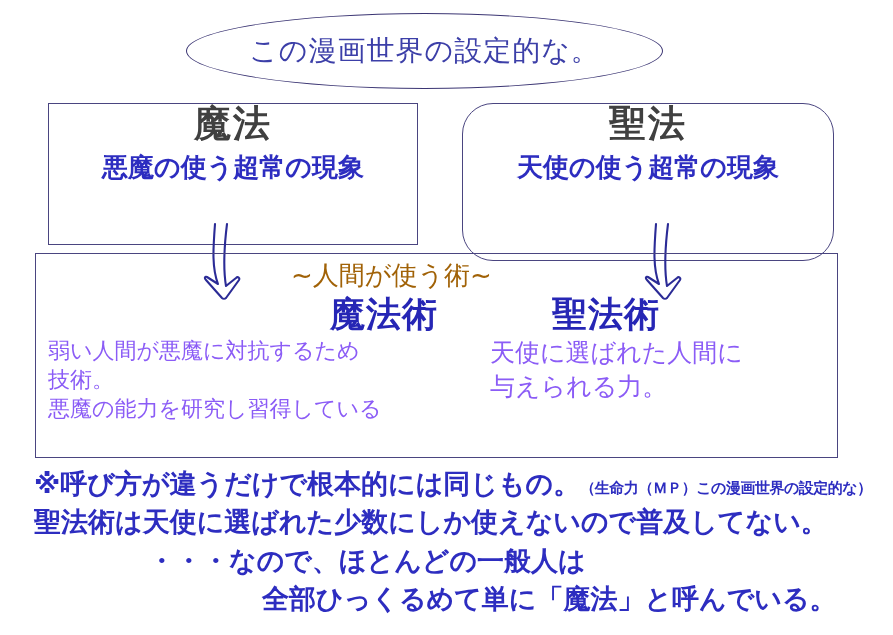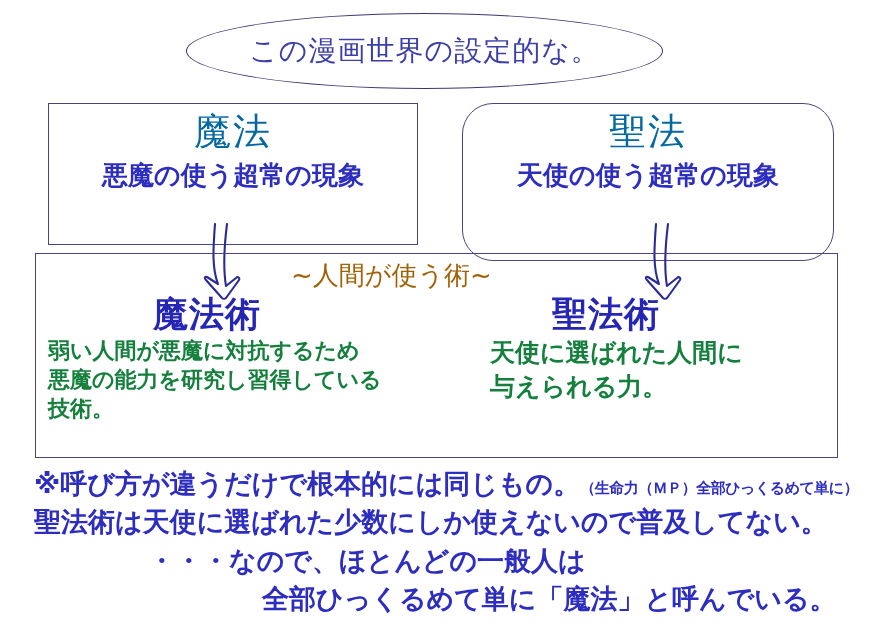--- a/index.html
+++ b/index.html
@@ -48,23 +48,23 @@
     border: 1.6px solid #4a4580;
     box-sizing: border-box;
     background: transparent;
   }
   .box-left  { left: 48px;  top: 103px; width: 370px; height: 142px; }
   .box-right { left: 462px; top: 103px; width: 372px; height: 158px; border-radius: 31px; }
 
   .box-heading {
     text-align: center;
     font-size: 37px;
-    font-weight: normal;
-    color: #0369a1;
-    margin-top: 8px;
+    font-weight: bold;
+    color: #404040;
+    margin-top: 0;
     line-height: 1.08;
     letter-spacing: 2px;
   }
   .box-sub {
     text-align: center;
     font-size: 26px;
     font-weight: bold;
     color: #2d2dc0;
     margin-top: 6px;
     letter-spacing: 0px;
@@ -97,27 +97,27 @@
   .mid-col-right { left: 470px; top: 295px; width: 360px; }
 
   .mid-heading {
     font-size: 35px;
     font-weight: bold;
     color: #2626b5;
     text-align: center;
     line-height: 1.1;
     letter-spacing: 1px;
   }
-  .mid-col-left .mid-heading  { text-align: left; padding-left: 105px; }
+  .mid-col-left .mid-heading  { text-align: right; padding-left: 105px; }
   .mid-col-right .mid-heading { text-align: left; padding-left: 82px; }
 
   .mid-body {
     font-size: 22px;
-    font-weight: bold;
-    color: #15803d;
+    font-weight: normal;
+    color: #8b5cf6;
     line-height: 1.33;
     margin-top: 2px;
   }
   .mid-col-right .mid-body {
     font-size: 25px;
     padding-left: 20px;
     line-height: 1.36;
   }
 
   
@@ -183,30 +183,30 @@
     </svg>
   </div>
 
   <div class="box-mid"></div>
 
   <div class="mid-tilde">~人間が使う術~</div>
 
   <div class="mid-col mid-col-left">
     <div class="mid-heading">魔法術</div>
     <div class="mid-body">弱い人間が悪魔に対抗するため</div>
+    <div class="mid-body" style="margin-top:0">技術。</div>
     <div class="mid-body" style="margin-top:0">悪魔の能力を研究し習得している</div>
-    <div class="mid-body" style="margin-top:0">技術。</div>
   </div>
 
   <div class="mid-col mid-col-right">
     <div class="mid-heading">聖法術</div>
     <div class="mid-body">天使に選ばれた人間に</div>
     <div class="mid-body" style="margin-top:0">与えられる力。</div>
   </div>
 
   <div class="bottom">
-    <div class="bline bline-1"><span>※呼び方が違うだけで根本的には同じもの。</span><span class="small-note">（生命力（ＭＰ）全部ひっくるめて単に）</span></div>
+    <div class="bline bline-1"><span>※呼び方が違うだけで根本的には同じもの。</span><span class="small-note">（生命力（ＭＰ）この漫画世界の設定的な）</span></div>
     <div class="bline bline-2">聖法術は天使に選ばれた少数にしか使えないので普及してない。</div>
     <div class="bline bline-3">・・・なので、ほとんどの一般人は</div>
     <div class="bline bline-4">全部ひっくるめて単に「魔法」と呼んでいる。</div>
   </div>
 
 </div>
 
 </body></html>

